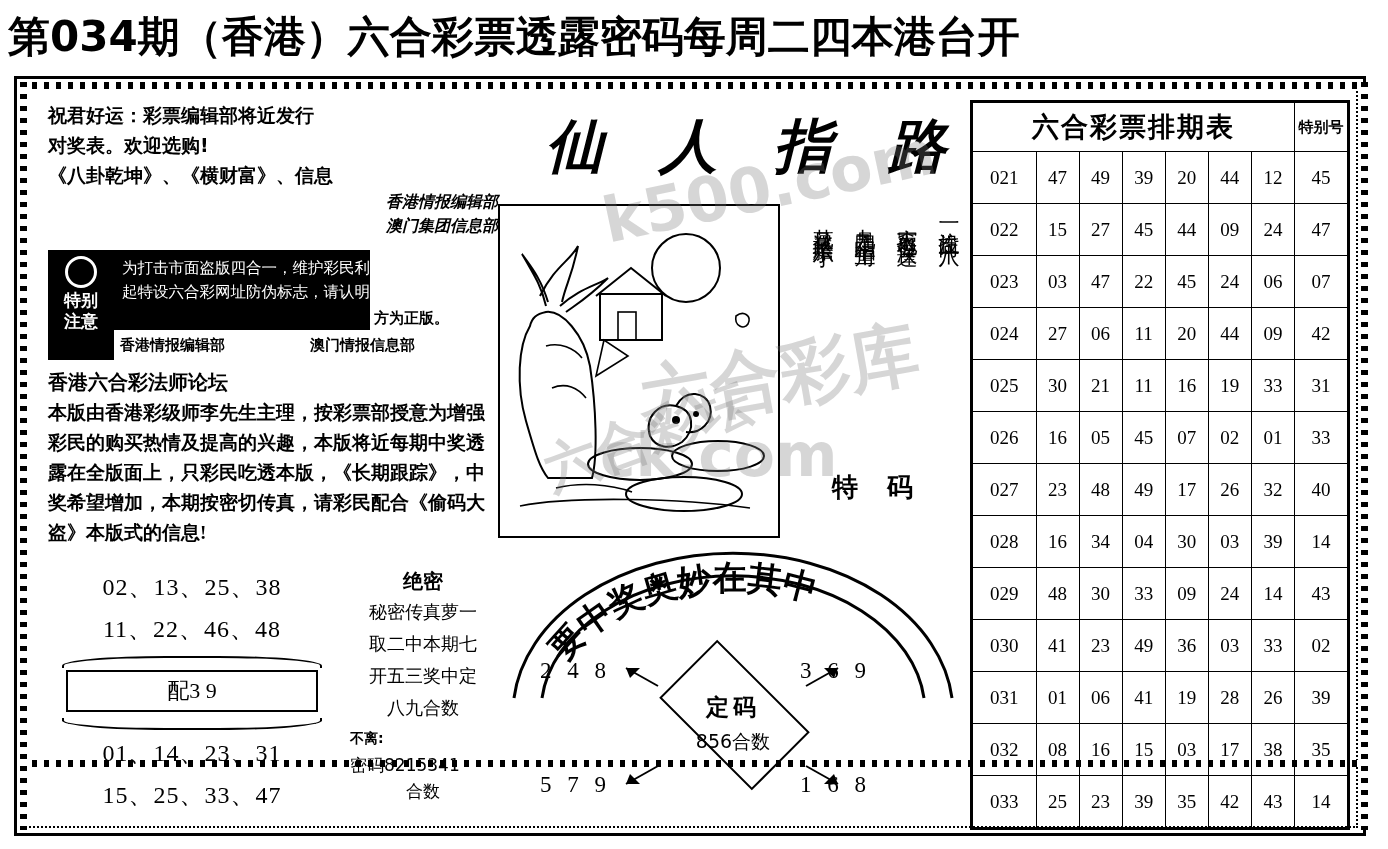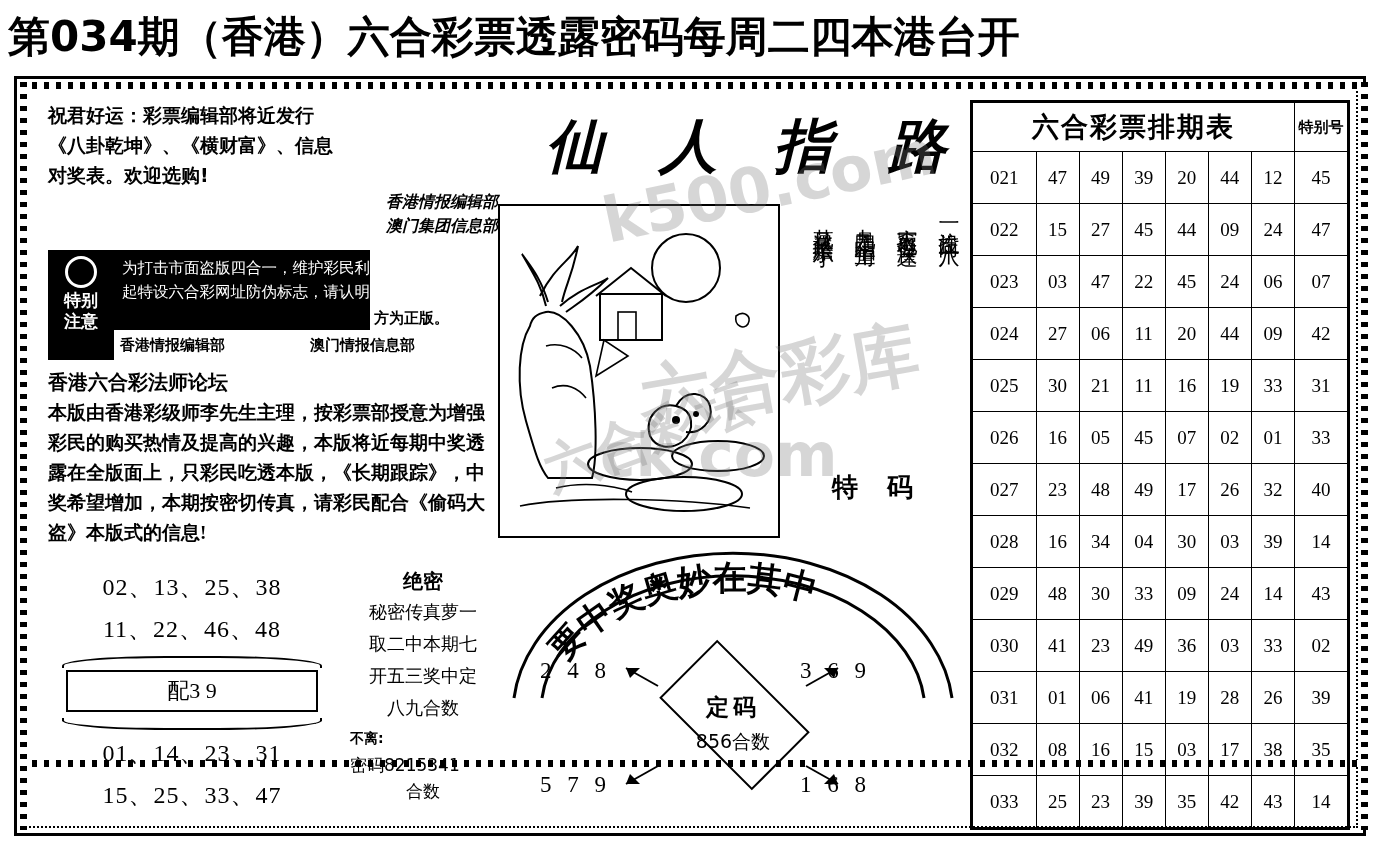--- a/index.html
+++ b/index.html
@@ -113,22 +113,22 @@
     <div class="frame-inner"></div>
   </div>
   <div class="chain chain-top"></div>
   <div class="chain chain-bottom"></div>
   <div class="chain chain-left"></div>
   <div class="chain chain-right"></div>
 
   <div class="left-col">
     <div class="greet">
       <span class="ln">祝君好运：彩票编辑部将近发行</span>
+      <span class="ln">对奖表。欢迎选购!</span>
       <span class="ln">《八卦乾坤》、《横财富》、信息</span>
-      <span class="ln">对奖表。欢迎选购!</span>
     </div>
     <div class="sign">
       <div>香港情报编辑部</div>
       <div>澳门集团信息部</div>
     </div>
   </div>
 
   <div class="notice-wrap">
     <div class="notice-badge">
       <div class="circ"></div>

